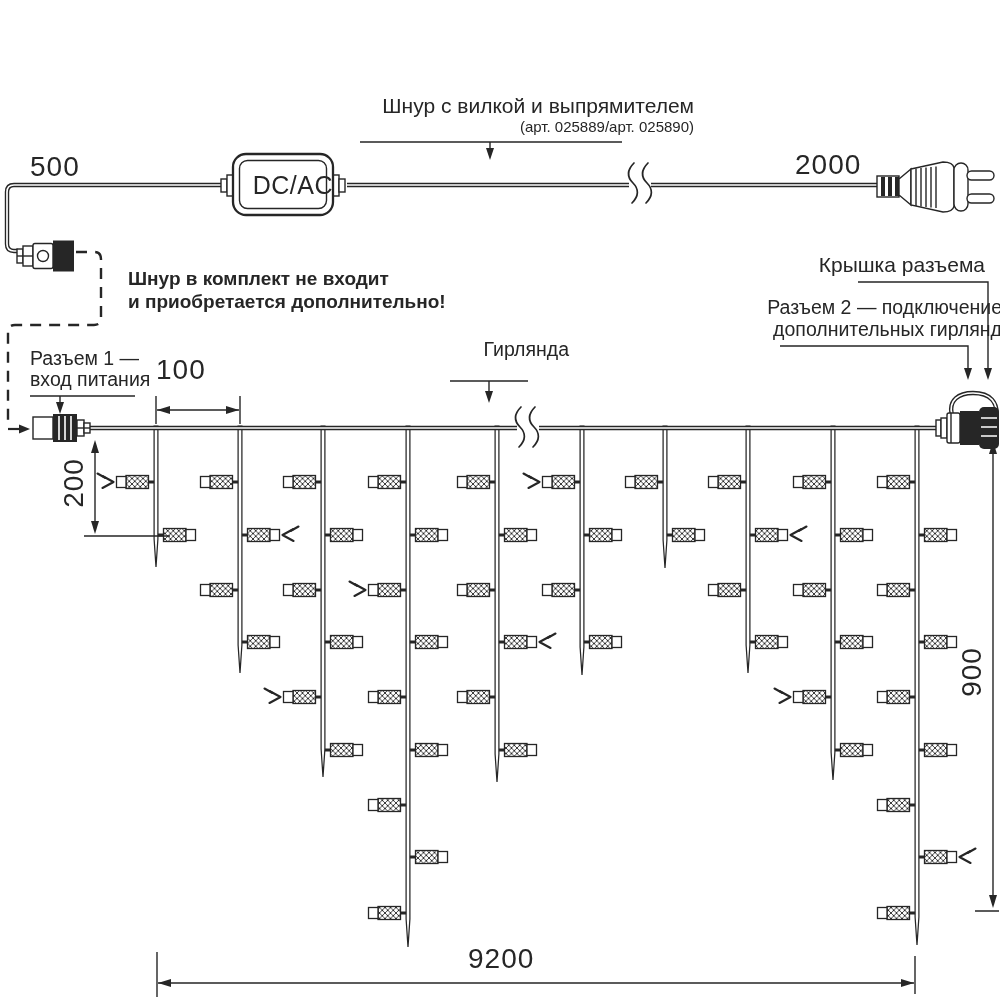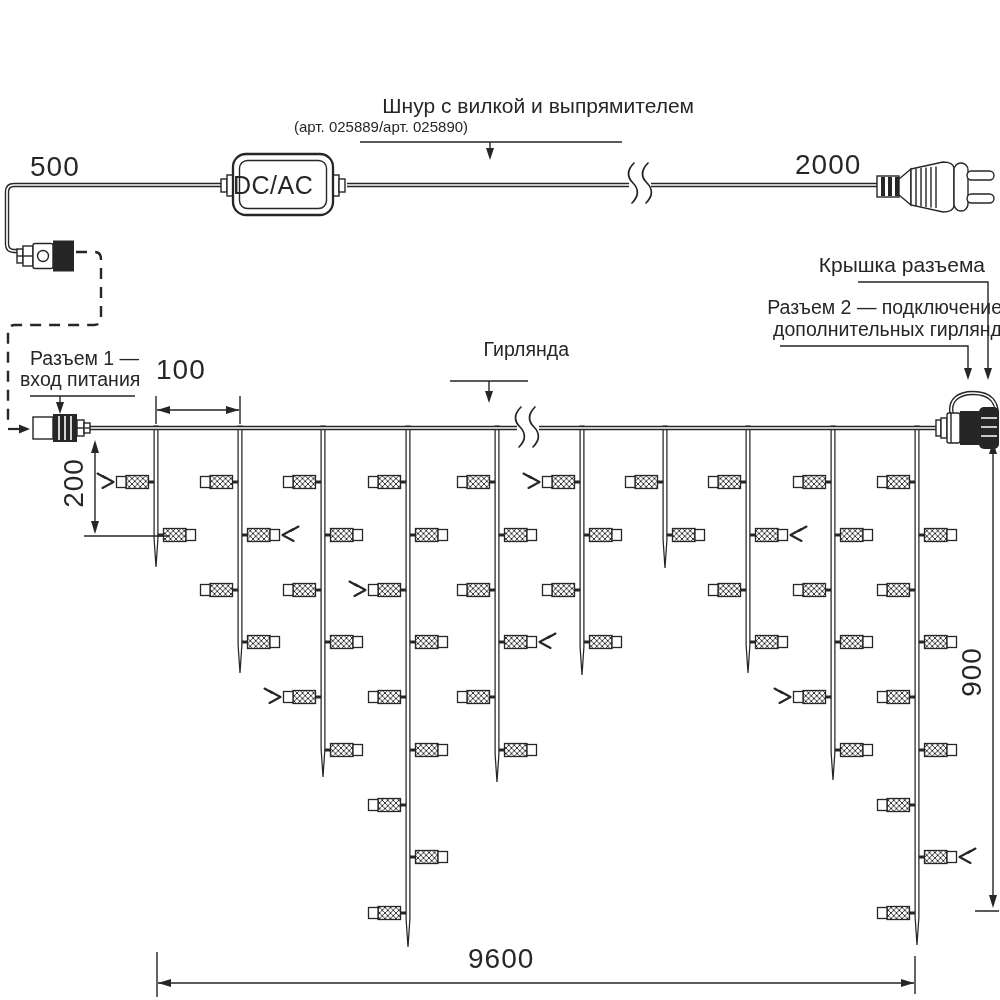--- a/index.html
+++ b/index.html
@@ -6,23 +6,23 @@
   .canvas{position:relative;width:1000px;height:1000px;background:#fff;overflow:hidden;
           font-family:"Liberation Sans",sans-serif;color:#262626;}
   svg{position:absolute;left:0;top:0;}
   .lbl,.lbl-c,.lbl-r,.num,.vnum,.sub,.noteln,.dcac{position:absolute;white-space:nowrap;}
   .num{font-size:28px;letter-spacing:1px;text-align:left;}
   .vnum{font-size:28px;letter-spacing:1px;text-align:center;transform:rotate(-90deg);}
   .lbl{font-size:19.5px;}
   .lbl-c{font-size:19.5px;text-align:right;}
   .lbl-r{font-size:21px;text-align:right;}
   .title{font-size:21px;}
-  .sub{font-size:15px;text-align:left;}
+  .sub{font-size:15px;text-align:right;}
   .noteln{font-size:19px;font-weight:bold;}
-  .dcac{font-size:25px;text-align:left;letter-spacing:0.5px;}
+  .dcac{font-size:25px;text-align:right;letter-spacing:0.5px;}
   
   .cA{stroke:#262626;fill:none;stroke-width:4.4;stroke-linejoin:round;}
   .cB{stroke:#fff;fill:none;stroke-width:1.7;stroke-linejoin:round;}
   .ln{stroke:#262626;fill:none;stroke-width:1.4;}
   .sq{stroke:#262626;fill:none;stroke-width:1.7;stroke-linecap:round;}
   .wh{fill:#fff;stroke:#262626;stroke-width:1.4;}
   .blk{fill:#262626;stroke:none;}
   .rib{stroke:#fff;stroke-width:1.6;fill:none;}
   .dash{stroke:#262626;fill:none;stroke-width:2.4;stroke-dasharray:11 8;}
   .thk{stroke:#262626;fill:none;stroke-width:2.2;}
@@ -362,28 +362,30 @@
   </g>
 </svg>
 
 <div class="num" style="left:30px;top:151px;width:86px">500</div>
 <div class="num" style="left:795px;top:149px;width:90px">2000</div>
 <div class="dcac" style="left:233px;top:171px;width:100px">DC/AC</div>
 
 <div class="lbl-c title" style="left:294px;top:94px;width:400px">Шнур с вилкой и выпрямителем</div>
 <div class="sub" style="left:294px;top:118px;width:400px">(арт. 025889/арт. 025890)</div>
 
+<div class="noteln" style="left:128px;top:268px">Шнур в комплект не входит</div>
+<div class="noteln" style="left:128px;top:291px">и приобретается дополнительно!</div>
 
 <div class="lbl" style="left:30px;top:347px">Разъем 1 —</div>
-<div class="lbl" style="left:20px;top:368px">вход питания</div>
+<div class="lbl" style="left:30px;top:368px">вход питания</div>
 
 <div class="lbl-c" style="left:409px;top:338px;width:160px">Гирлянда</div>
 
 <div class="lbl-r" style="left:788px;top:253px;width:197px">Крышка разъема</div>
 <div class="lbl-c" style="left:742px;top:296px;width:260px">Разъем 2 — подключение</div>
 <div class="lbl-c" style="left:742px;top:318px;width:260px">дополнительных гирлянд</div>
 
 <div class="num" style="left:156px;top:354px;width:84px">100</div>
 <div class="vnum" style="left:17px;top:469px;width:110px;height:28px">200</div>
 <div class="vnum" style="left:915px;top:658px;width:110px;height:28px">900</div>
-<div class="num" style="left:468px;top:943px;width:140px">9600</div>
+<div class="num" style="left:468px;top:943px;width:140px">9200</div>
 
 </div>
 
 </body></html>

